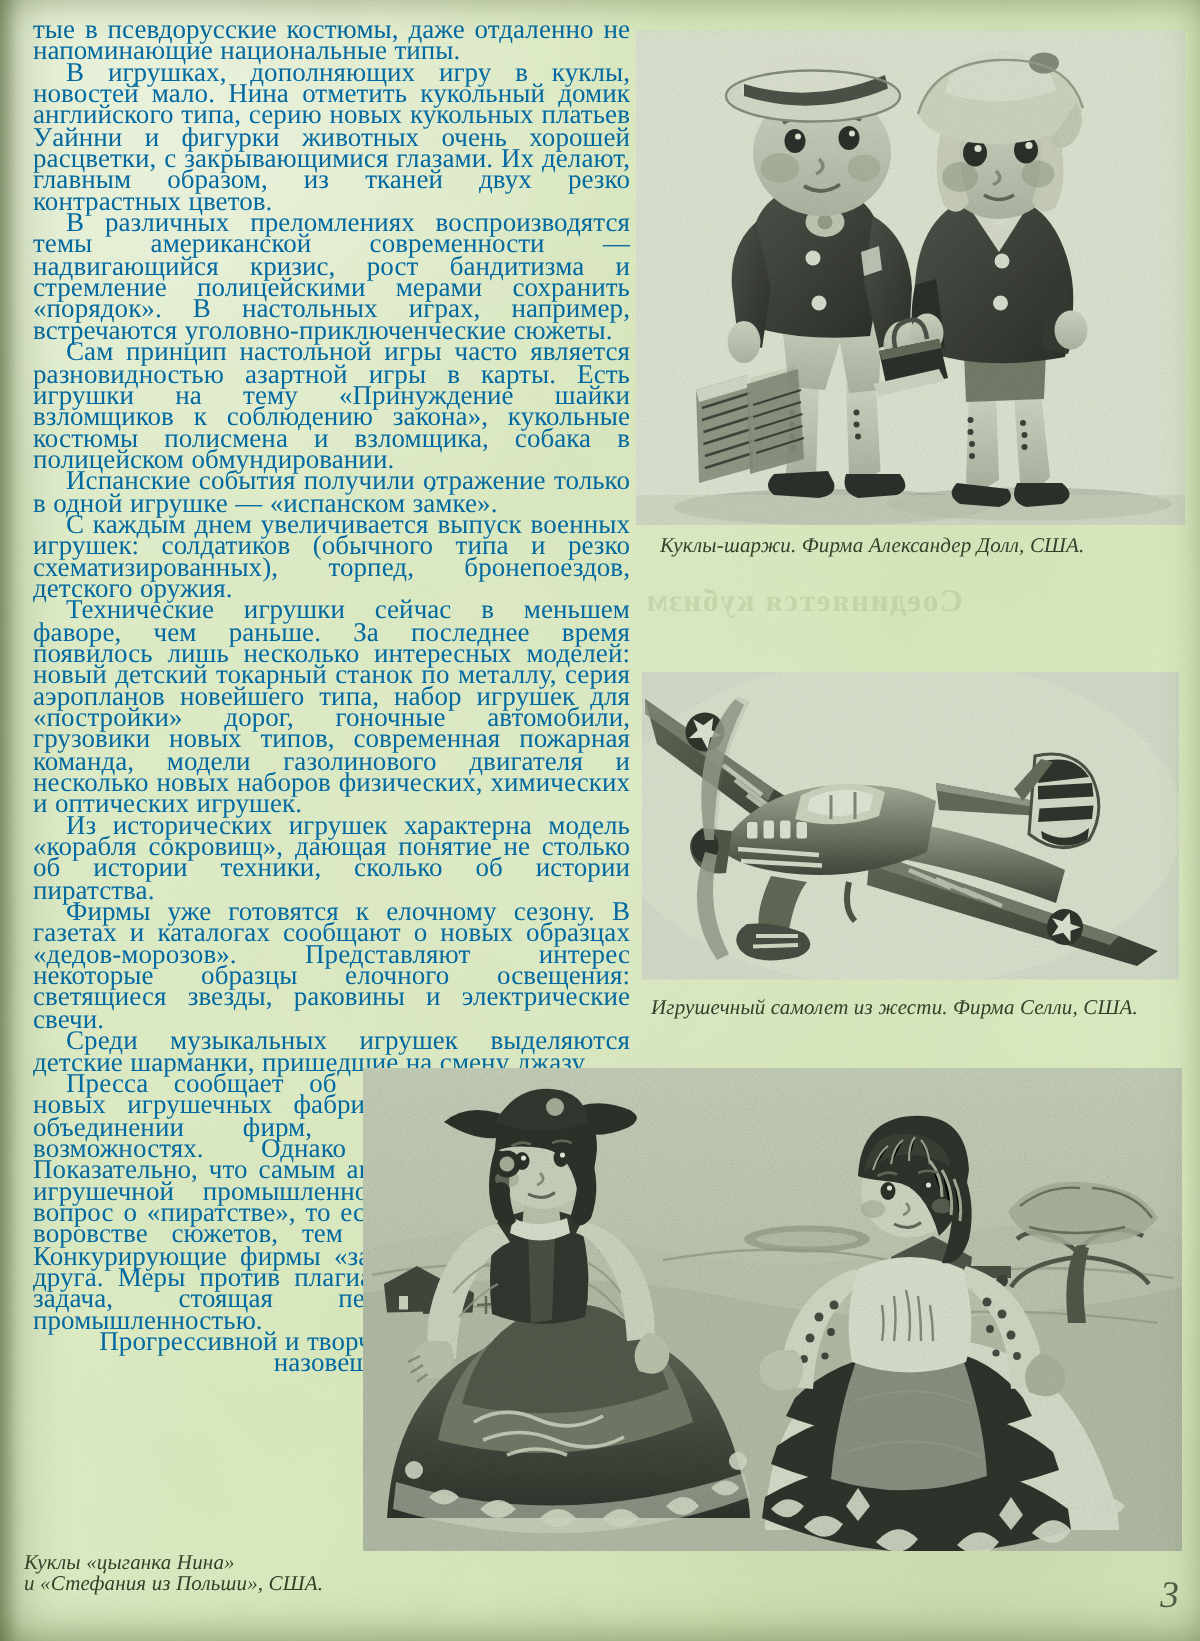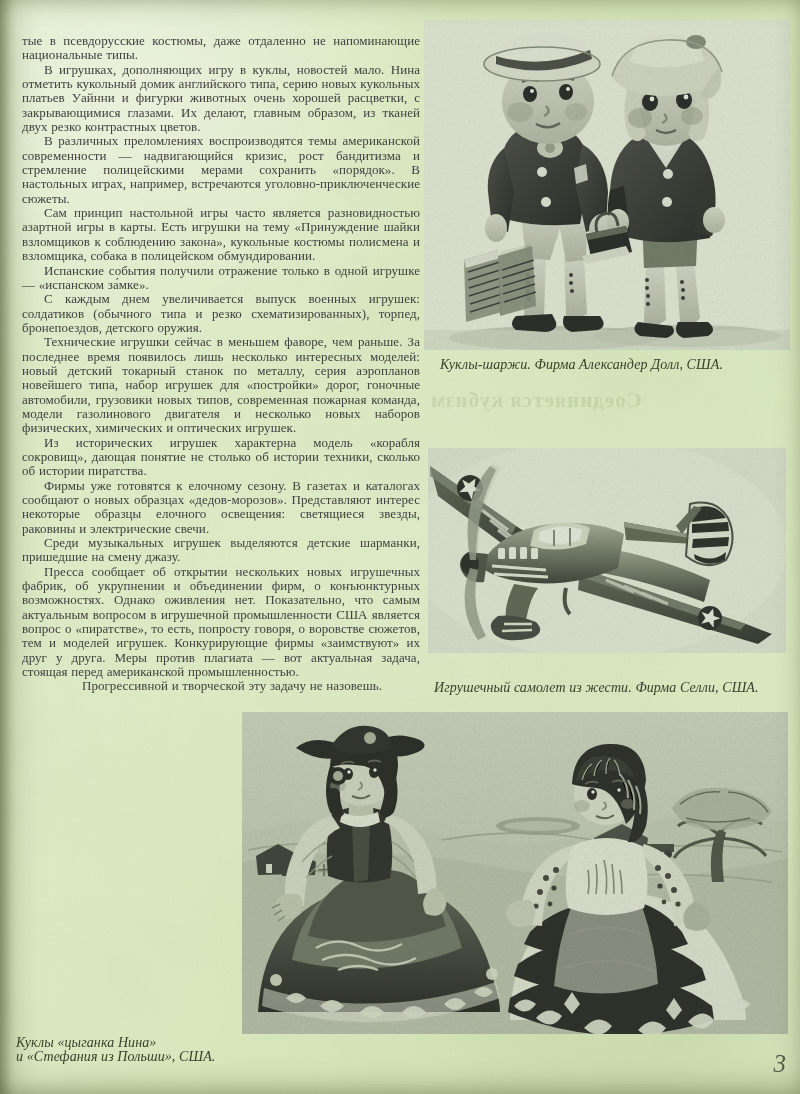--- a/index.html
+++ b/index.html
@@ -30,23 +30,23 @@
   }
   
   #gutter{
     position:absolute;left:0;top:0;width:16px;height:1094px;
     background:linear-gradient(90deg, rgba(70,85,45,.42), rgba(70,85,45,.06) 70%, rgba(0,0,0,0));
     pointer-events:none;
   }
 
   
   #textcol{
-    position:absolute;left:22px;top:34px;width:398px;
-    font-size:13px;line-height:14.35px;
-    color:#404040;
+    position:absolute;left:22px;top:12px;width:398px;
+    font-size:18px;line-height:14.35px;
+    color:#0369a1;
     text-align:justify;
     -webkit-hyphens:none;hyphens:none;
     letter-spacing:.05px;
     word-spacing:.4px;
   }
   #textcol p{margin:0;text-indent:22px;}
   #textcol p.cont{text-indent:0;}
   #textcol p.lastpar{text-align:center;}
 
   
@@ -55,21 +55,21 @@
   .cap{
     font-family:"Liberation Serif", serif;
     font-style:italic;font-size:14px;line-height:13.6px;
     color:#33402a;letter-spacing:.1px;
   }
 
   #fig-dolls{left:424px;top:20px;}
   #fig-dolls .cap{margin-top:8px;margin-left:16px;}
 
   #fig-plane{left:428px;top:448px;}
-  #fig-plane .cap{margin-top:28px;margin-left:6px;}
+  #fig-plane .cap{margin-top:13px;margin-left:6px;}
 
   #fig-nina{left:242px;top:712px;}
   #cap-nina{position:absolute;left:16px;top:1036px;width:320px;}
 
   #pageno{
     position:absolute;right:14px;bottom:16px;
     font-family:"Liberation Serif",serif;
     font-size:25px;color:#3b4731;font-style:italic;opacity:.85;
   }
   

